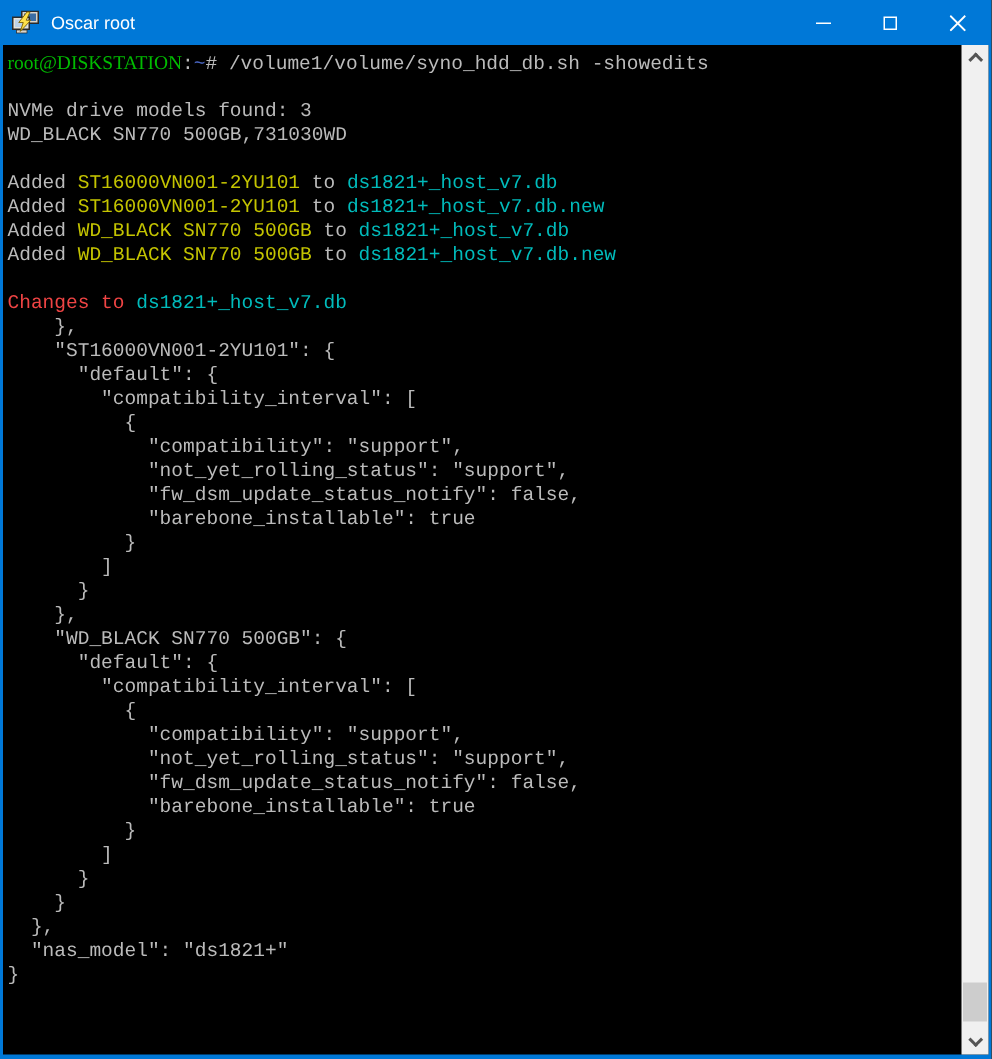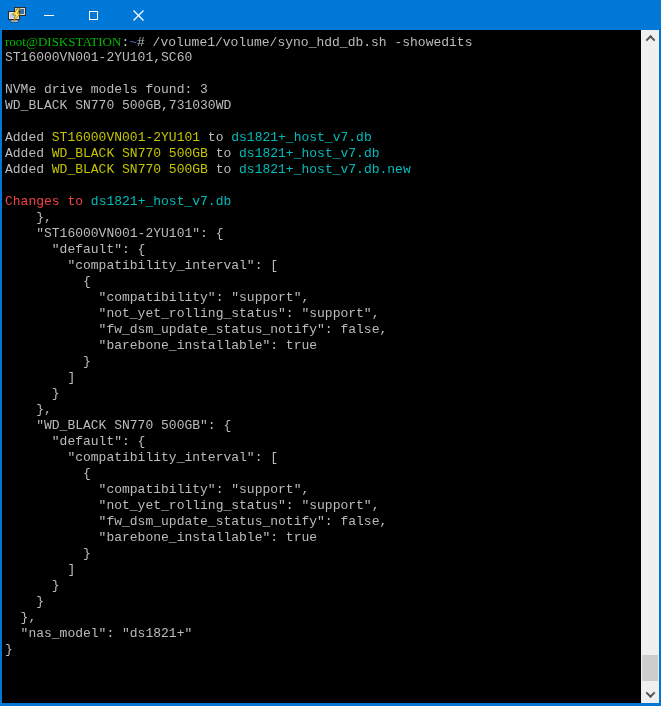--- a/index.html
+++ b/index.html
@@ -89,45 +89,46 @@
 
   <div class="titlebar">
     <svg class="app-icon" viewBox="0 0 18 16" xmlns="http://www.w3.org/2000/svg">
       <rect x="6.5" y="0.5" width="11" height="8" fill="#d9d5cc" stroke="#2b2b2b" stroke-width="1"></rect>
       <rect x="8" y="2" width="8" height="5" fill="#3b6ea5"></rect>
       <rect x="0.5" y="4.5" width="11" height="8" fill="#e8e4da" stroke="#2b2b2b" stroke-width="1"></rect>
       <rect x="2" y="6" width="8" height="5" fill="#bcd2e8"></rect>
       <rect x="3" y="13" width="7" height="2" fill="#d9d5cc" stroke="#2b2b2b" stroke-width="0.5"></rect>
       <polygon points="10,1 4.5,8 7.5,8 5.5,14 12.5,6.5 9.5,6.5 12,1" fill="#ffe14a" stroke="#7a6000" stroke-width="0.6"></polygon>
     </svg>
+    <span class="title">Oscar root</span>
     <div class="caption-buttons">
       <div class="caption-btn">
         <div class="glyph-min"></div>
       </div>
       <div class="caption-btn">
         <div class="glyph-max"></div>
       </div>
       <div class="caption-btn">
         <svg width="11" height="11" viewBox="0 0 11 11">
           <line x1="0.5" y1="0.5" x2="10.5" y2="10.5" stroke="#fff" stroke-width="1.2"></line>
           <line x1="10.5" y1="0.5" x2="0.5" y2="10.5" stroke="#fff" stroke-width="1.2"></line>
         </svg>
       </div>
     </div>
   </div>
 
   <div class="body-area">
     <div class="terminal">
         <div class="line"><span style="color: rgb(0, 187, 0); font-family: Liberation Serif, serif;">root@DISKSTATION</span><span style="color: rgb(187, 187, 187);">:</span><span style="color: rgb(75, 104, 200);">~</span><span style="color: rgb(187, 187, 187);"># /volume1/volume/syno_hdd_db.sh -showedits</span></div>
-        <div class="line"><span style="color: rgb(187, 187, 187);">ST16000VN001-2YU101,SC60</span></div>
         <div class="line"></div>
         <div class="line"><span style="color: rgb(187, 187, 187);">NVMe drive models found: 3</span></div>
         <div class="line"><span style="color: rgb(187, 187, 187);">WD_BLACK SN770 500GB,731030WD</span></div>
         <div class="line"></div>
         <div class="line"><span style="color: rgb(187, 187, 187);">Added </span><span style="color: rgb(196, 196, 0);">ST16000VN001-2YU101</span><span style="color: rgb(187, 187, 187);"> to </span><span style="color: rgb(0, 187, 187);">ds1821+_host_v7.db</span></div>
+        <div class="line"><span style="color: rgb(187, 187, 187);">Added </span><span style="color: rgb(196, 196, 0);">ST16000VN001-2YU101</span><span style="color: rgb(187, 187, 187);"> to </span><span style="color: rgb(0, 187, 187);">ds1821+_host_v7.db.new</span></div>
         <div class="line"><span style="color: rgb(187, 187, 187);">Added </span><span style="color: rgb(196, 196, 0);">WD_BLACK SN770 500GB</span><span style="color: rgb(187, 187, 187);"> to </span><span style="color: rgb(0, 187, 187);">ds1821+_host_v7.db</span></div>
         <div class="line"><span style="color: rgb(187, 187, 187);">Added </span><span style="color: rgb(196, 196, 0);">WD_BLACK SN770 500GB</span><span style="color: rgb(187, 187, 187);"> to </span><span style="color: rgb(0, 187, 187);">ds1821+_host_v7.db.new</span></div>
         <div class="line"></div>
         <div class="line"><span style="color: #ef4444; text-align: right;">Changes to </span><span style="color: rgb(0, 187, 187);">ds1821+_host_v7.db</span></div>
         <div class="line"><span style="color: rgb(187, 187, 187);">    },</span></div>
         <div class="line"><span style="color: rgb(187, 187, 187);">    "ST16000VN001-2YU101": {</span></div>
         <div class="line"><span style="color: rgb(187, 187, 187);">      "default": {</span></div>
         <div class="line"><span style="color: rgb(187, 187, 187);">        "compatibility_interval": [</span></div>
         <div class="line"><span style="color: rgb(187, 187, 187);">          {</span></div>
         <div class="line"><span style="color: rgb(187, 187, 187);">            "compatibility": "support",</span></div>

